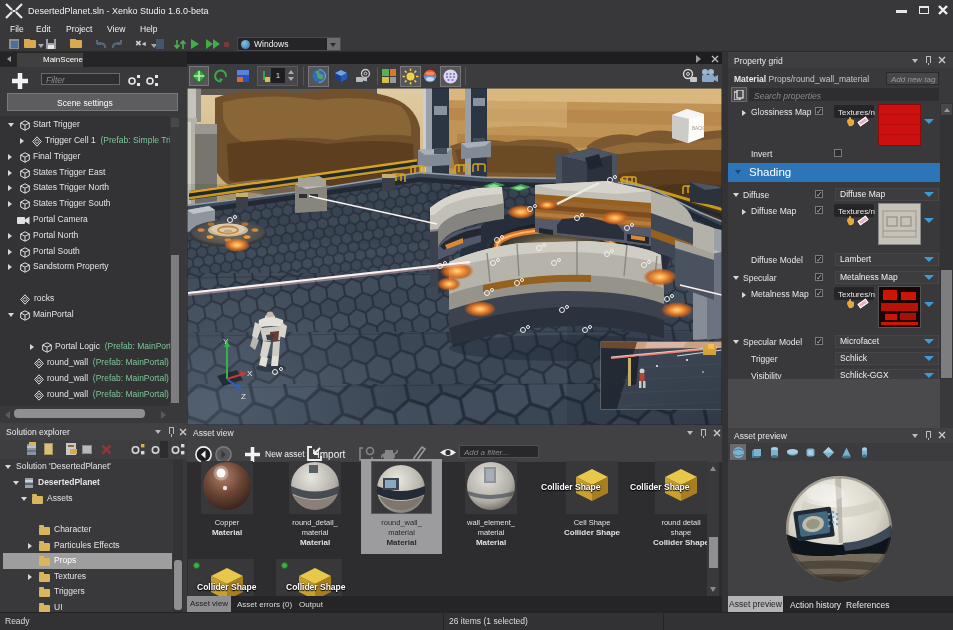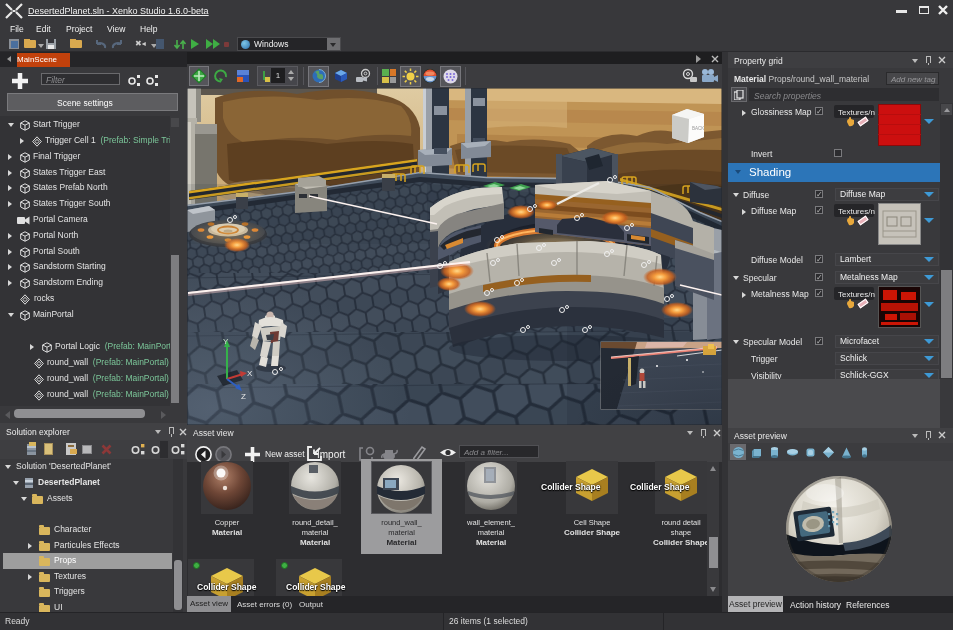--- a/index.html
+++ b/index.html
@@ -9,21 +9,21 @@
 .txt{white-space:nowrap;}
 #root .txt b,#root .txt span,#root .txt i,#root .alab b{position:static;}
 
 #titlebar{left:0;top:0;width:953px;height:22px;background:#38383b;}
 #menubar{left:0;top:22px;width:953px;height:14px;background:#38383b;}
 #toolbar{left:0;top:36px;width:953px;height:16px;background:#38383b;border-bottom:1px solid #2b2b2e;}
 .menuitem{top:2px;font-size:8.5px;color:#f0f0f0;}
 
 #lpanel{left:0;top:52px;width:187px;height:371px;background:#39393c;overflow:hidden;}
 #ltabstrip{left:0;top:0;width:187px;height:15px;background:#252528;}
-#maintab{left:17px;top:1px;width:53px;height:14px;background:#c2410c;color:#fff;font-size:8px;text-align:left;line-height:14px;}
+#maintab{left:17px;top:1px;width:66px;height:14px;background:#404040;color:#fff;font-size:8px;text-align:right;line-height:14px;}
 #ltree{left:0;top:64px;width:170px;height:290px;background:#333336;overflow:hidden;}
 .trow{height:15.6px;font-size:8.5px;line-height:15.6px;color:#e4e4e4;white-space:nowrap;}
 .trow span{position:absolute;top:0;}
 .ic{position:absolute;}
 .green{color:#7cc79a;}
 
 #solpanel{left:0;top:423px;width:187px;height:189px;background:#39393c;overflow:hidden;}
 #solhead{left:0;top:0;width:187px;height:17px;background:#414144;font-size:8.5px;color:#eee;}
 
 #vportwrap{left:187px;top:52px;width:535px;height:373px;background:#1e1e20;}
@@ -56,21 +56,21 @@
 .ol{font-size:8.5px;font-weight:bold;color:#fff;text-shadow:0 0 2px #000,0 1px 1px #000;}
 </style>
 </head>
 <body>
 <div id="root">
   <div id="titlebar">
     <svg style="left:4px;top:3px;" width="20" height="16" viewBox="0 0 20 16">
       <path d="M2 1 L8 7 M12 7 L18 1 M2 15 L8 9 M12 9 L18 15" stroke="#e8e8e8" stroke-width="2.2" fill="none"></path>
       <path d="M8.5 7.5 L11.5 7.5 M8.5 8.5 L11.5 8.5" stroke="#e8e8e8" stroke-width="1" fill="none"></path>
     </svg>
-    <div class="txt" style="left:28px;top:6px;font-size:9px;color:#f0f0f0;text-decoration:underline;">DesertedPlanet.sln - Xenko Studio 1.6.0-beta</div>
+    <div class="txt" style="left:28px;top:6px;font-size:9px;color:#f0f0f0;">DesertedPlanet.sln - Xenko Studio 1.6.0-beta</div>
     <div style="left:896px;top:10px;width:11px;height:2.5px;background:#e8e8e8;"></div>
     <div style="left:919px;top:6px;width:10px;height:8px;border:1.5px solid #e8e8e8;border-top-width:2.5px;"></div>
     <svg style="left:938px;top:5px;" width="10" height="10">
         <path d="M1 1 L9 9 M9 1 L1 9" stroke="#f0f0f0" stroke-width="2.4"></path>
       </svg>
   </div>
   <div id="menubar">
     <div class="menuitem txt" style="left:10px;">File</div>
     <div class="menuitem txt" style="left:36px;">Edit</div>
     <div class="menuitem txt" style="left:66px;">Project</div>
@@ -170,21 +170,21 @@
           <svg class="ic" style="left:20px;top:3px;" width="10" height="11" viewBox="0 0 10 11">
             <path d="M5 .8 L9.3 3 L9.3 8 L5 10.2 L.7 8 L.7 3 Z M.7 3 L5 5.2 L9.3 3 M5 5.2 L5 10.2" fill="none" stroke="#e0e0e0"></path>
           </svg>
           <span style="left:33px;">States Trigger East</span>
         </div>
       <div class="trow" style="left:0;top:64px;width:170px;">
           <i class="exp expR" style="left:8px;top:5px;"></i>
           <svg class="ic" style="left:20px;top:3px;" width="10" height="11" viewBox="0 0 10 11">
             <path d="M5 .8 L9.3 3 L9.3 8 L5 10.2 L.7 8 L.7 3 Z M.7 3 L5 5.2 L9.3 3 M5 5.2 L5 10.2" fill="none" stroke="#e0e0e0"></path>
           </svg>
-          <span style="left:33px;">States Prefab North</span>
+          <span style="left:33px;">States Trigger North</span>
         </div>
       <div class="trow" style="left:0;top:80px;width:170px;">
           <i class="exp expR" style="left:8px;top:5px;"></i>
           <svg class="ic" style="left:20px;top:3px;" width="10" height="11" viewBox="0 0 10 11">
             <path d="M5 .8 L9.3 3 L9.3 8 L5 10.2 L.7 8 L.7 3 Z M.7 3 L5 5.2 L9.3 3 M5 5.2 L5 10.2" fill="none" stroke="#e0e0e0"></path>
           </svg>
           <span style="left:33px;">States Trigger South</span>
         </div>
       <div class="trow" style="left:0;top:96px;width:170px;">
           <svg class="ic" style="left:17px;top:4px;" width="13" height="9">
@@ -205,28 +205,21 @@
           <svg class="ic" style="left:20px;top:3px;" width="10" height="11" viewBox="0 0 10 11">
             <path d="M5 .8 L9.3 3 L9.3 8 L5 10.2 L.7 8 L.7 3 Z M.7 3 L5 5.2 L9.3 3 M5 5.2 L5 10.2" fill="none" stroke="#e0e0e0"></path>
           </svg>
           <span style="left:33px;">Portal South</span>
         </div>
       <div class="trow" style="left:0;top:143px;width:170px;">
           <i class="exp expR" style="left:8px;top:5px;"></i>
           <svg class="ic" style="left:20px;top:3px;" width="10" height="11" viewBox="0 0 10 11">
             <path d="M5 .8 L9.3 3 L9.3 8 L5 10.2 L.7 8 L.7 3 Z M.7 3 L5 5.2 L9.3 3 M5 5.2 L5 10.2" fill="none" stroke="#e0e0e0"></path>
           </svg>
-          <span style="left:33px;">Sandstorm Starting</span>
-        </div>
-      <div class="trow" style="left:0;top:159px;width:170px;">
-          <i class="exp expR" style="left:8px;top:5px;"></i>
-          <svg class="ic" style="left:20px;top:3px;" width="10" height="11" viewBox="0 0 10 11">
-            <path d="M5 .8 L9.3 3 L9.3 8 L5 10.2 L.7 8 L.7 3 Z M.7 3 L5 5.2 L9.3 3 M5 5.2 L5 10.2" fill="none" stroke="#e0e0e0"></path>
-          </svg>
-          <span style="left:33px;">Sandstorm Ending</span>
+          <span style="left:33px;">Sandstorm Property</span>
         </div>
       <div class="trow" style="left:0;top:175px;width:170px;">
           <svg class="ic" style="left:20px;top:3px;" width="10" height="11" viewBox="0 0 10 11">
             <path d="M5 .8 L9.3 5.5 L5 10.2 L.7 5.5 Z M3 5.5 L5 3.3 L7 5.5 L5 7.7 Z" fill="none" stroke="#e0e0e0"></path>
           </svg>
           <span style="left:34px;">rocks</span>
         </div>
       <div class="trow" style="left:0;top:191px;width:170px;">
           <i class="exp expD" style="left:8px;top:6px;"></i>
           <svg class="ic" style="left:20px;top:3px;" width="10" height="11" viewBox="0 0 10 11">

